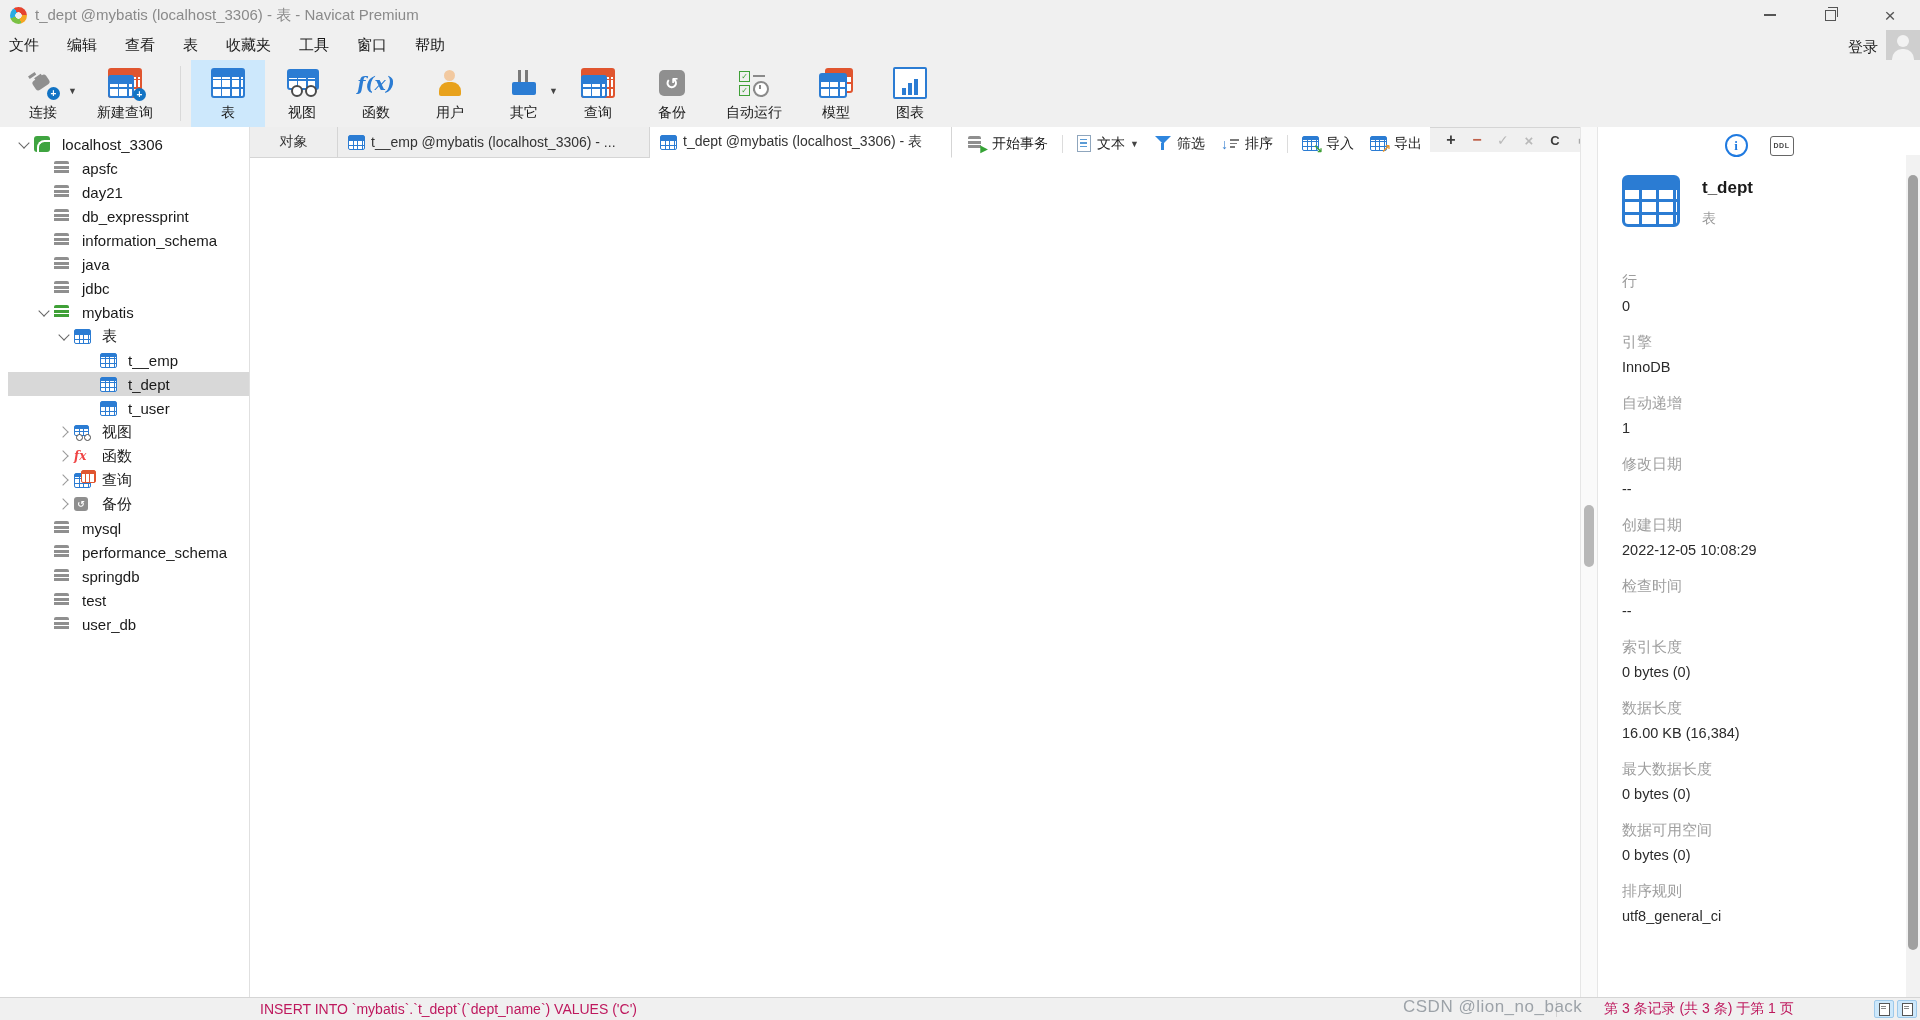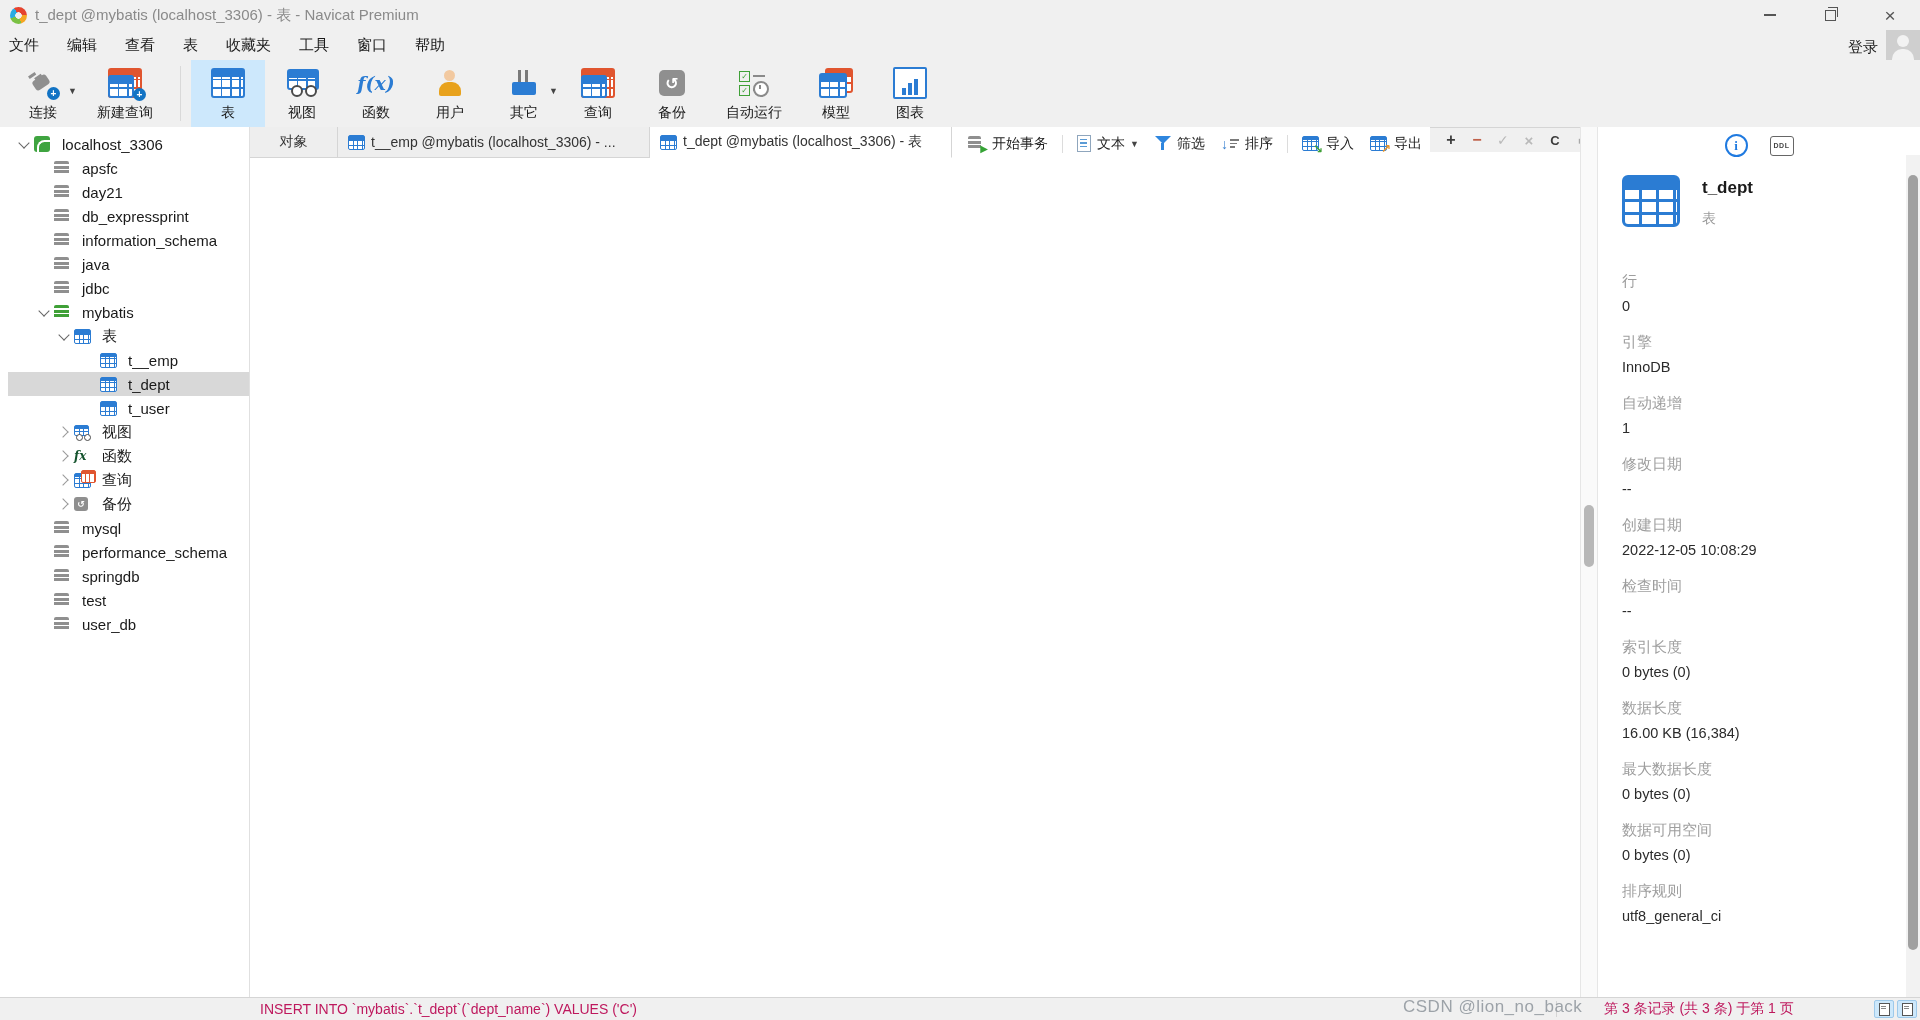--- a/index.html
+++ b/index.html
@@ -54,21 +54,21 @@
       linear-gradient(180deg,#e0552f 0 3px,transparent 3px),
       repeating-linear-gradient(90deg,transparent 0 3.2px,#e0552f 3.2px 4.2px);background-color:#fff;}
   .badge-plus{position:absolute;width:13px;height:13px;border-radius:50%;background:#1273c4;color:#fff;
       font-size:10px;font-weight:bold;display:flex;align-items:center;justify-content:center;line-height:1;}
   
   .plug{position:relative;width:30px;height:30px;}
   .plug::before{content:"";position:absolute;left:5px;top:9px;width:16px;height:11px;border-radius:3px;background:#8f8f8f;transform:rotate(-35deg);}
   .plug::after{content:"";position:absolute;left:0px;top:6px;width:8px;height:2.5px;background:#8f8f8f;box-shadow:4px 5px 0 #8f8f8f;transform:rotate(-35deg);}
   
   .fx-big{font-family:"DejaVu Serif","Liberation Serif",serif;font-style:italic;font-weight:bold;color:#2b7cd3;font-size:19px;}
-  .fx-sm{font-family:"DejaVu Serif","Liberation Serif",serif;font-style:italic;font-weight:bold;color:#14532d;font-size:12px;}
+  .fx-sm{font-family:"DejaVu Serif","Liberation Serif",serif;font-style:italic;font-weight:bold;color:#ef4444;font-size:12px;}
   
   .usr{position:relative;width:26px;height:28px;}
   .usr::before{content:"";position:absolute;left:7px;top:1px;width:11px;height:11px;border-radius:50%;background:#f2c9a0;}
   .usr::after{content:"";position:absolute;left:2px;top:13px;width:22px;height:14px;border-radius:9px 9px 2px 2px;background:#e8a21d;}
   
   .toolbox{position:relative;width:28px;height:28px;}
   .toolbox::after{content:"";position:absolute;left:2px;bottom:2px;width:24px;height:13px;border-radius:2px;background:#2b7cd3;}
   .toolbox::before{content:"";position:absolute;left:8px;top:1px;width:3px;height:13px;background:#7a7a7a;box-shadow:7px 0 0 #7a7a7a;}
   
   .backup{width:26px;height:26px;border-radius:5px;background:#8f8f8f;color:#fff;display:flex;align-items:center;justify-content:center;font-size:16px;font-weight:bold;}

